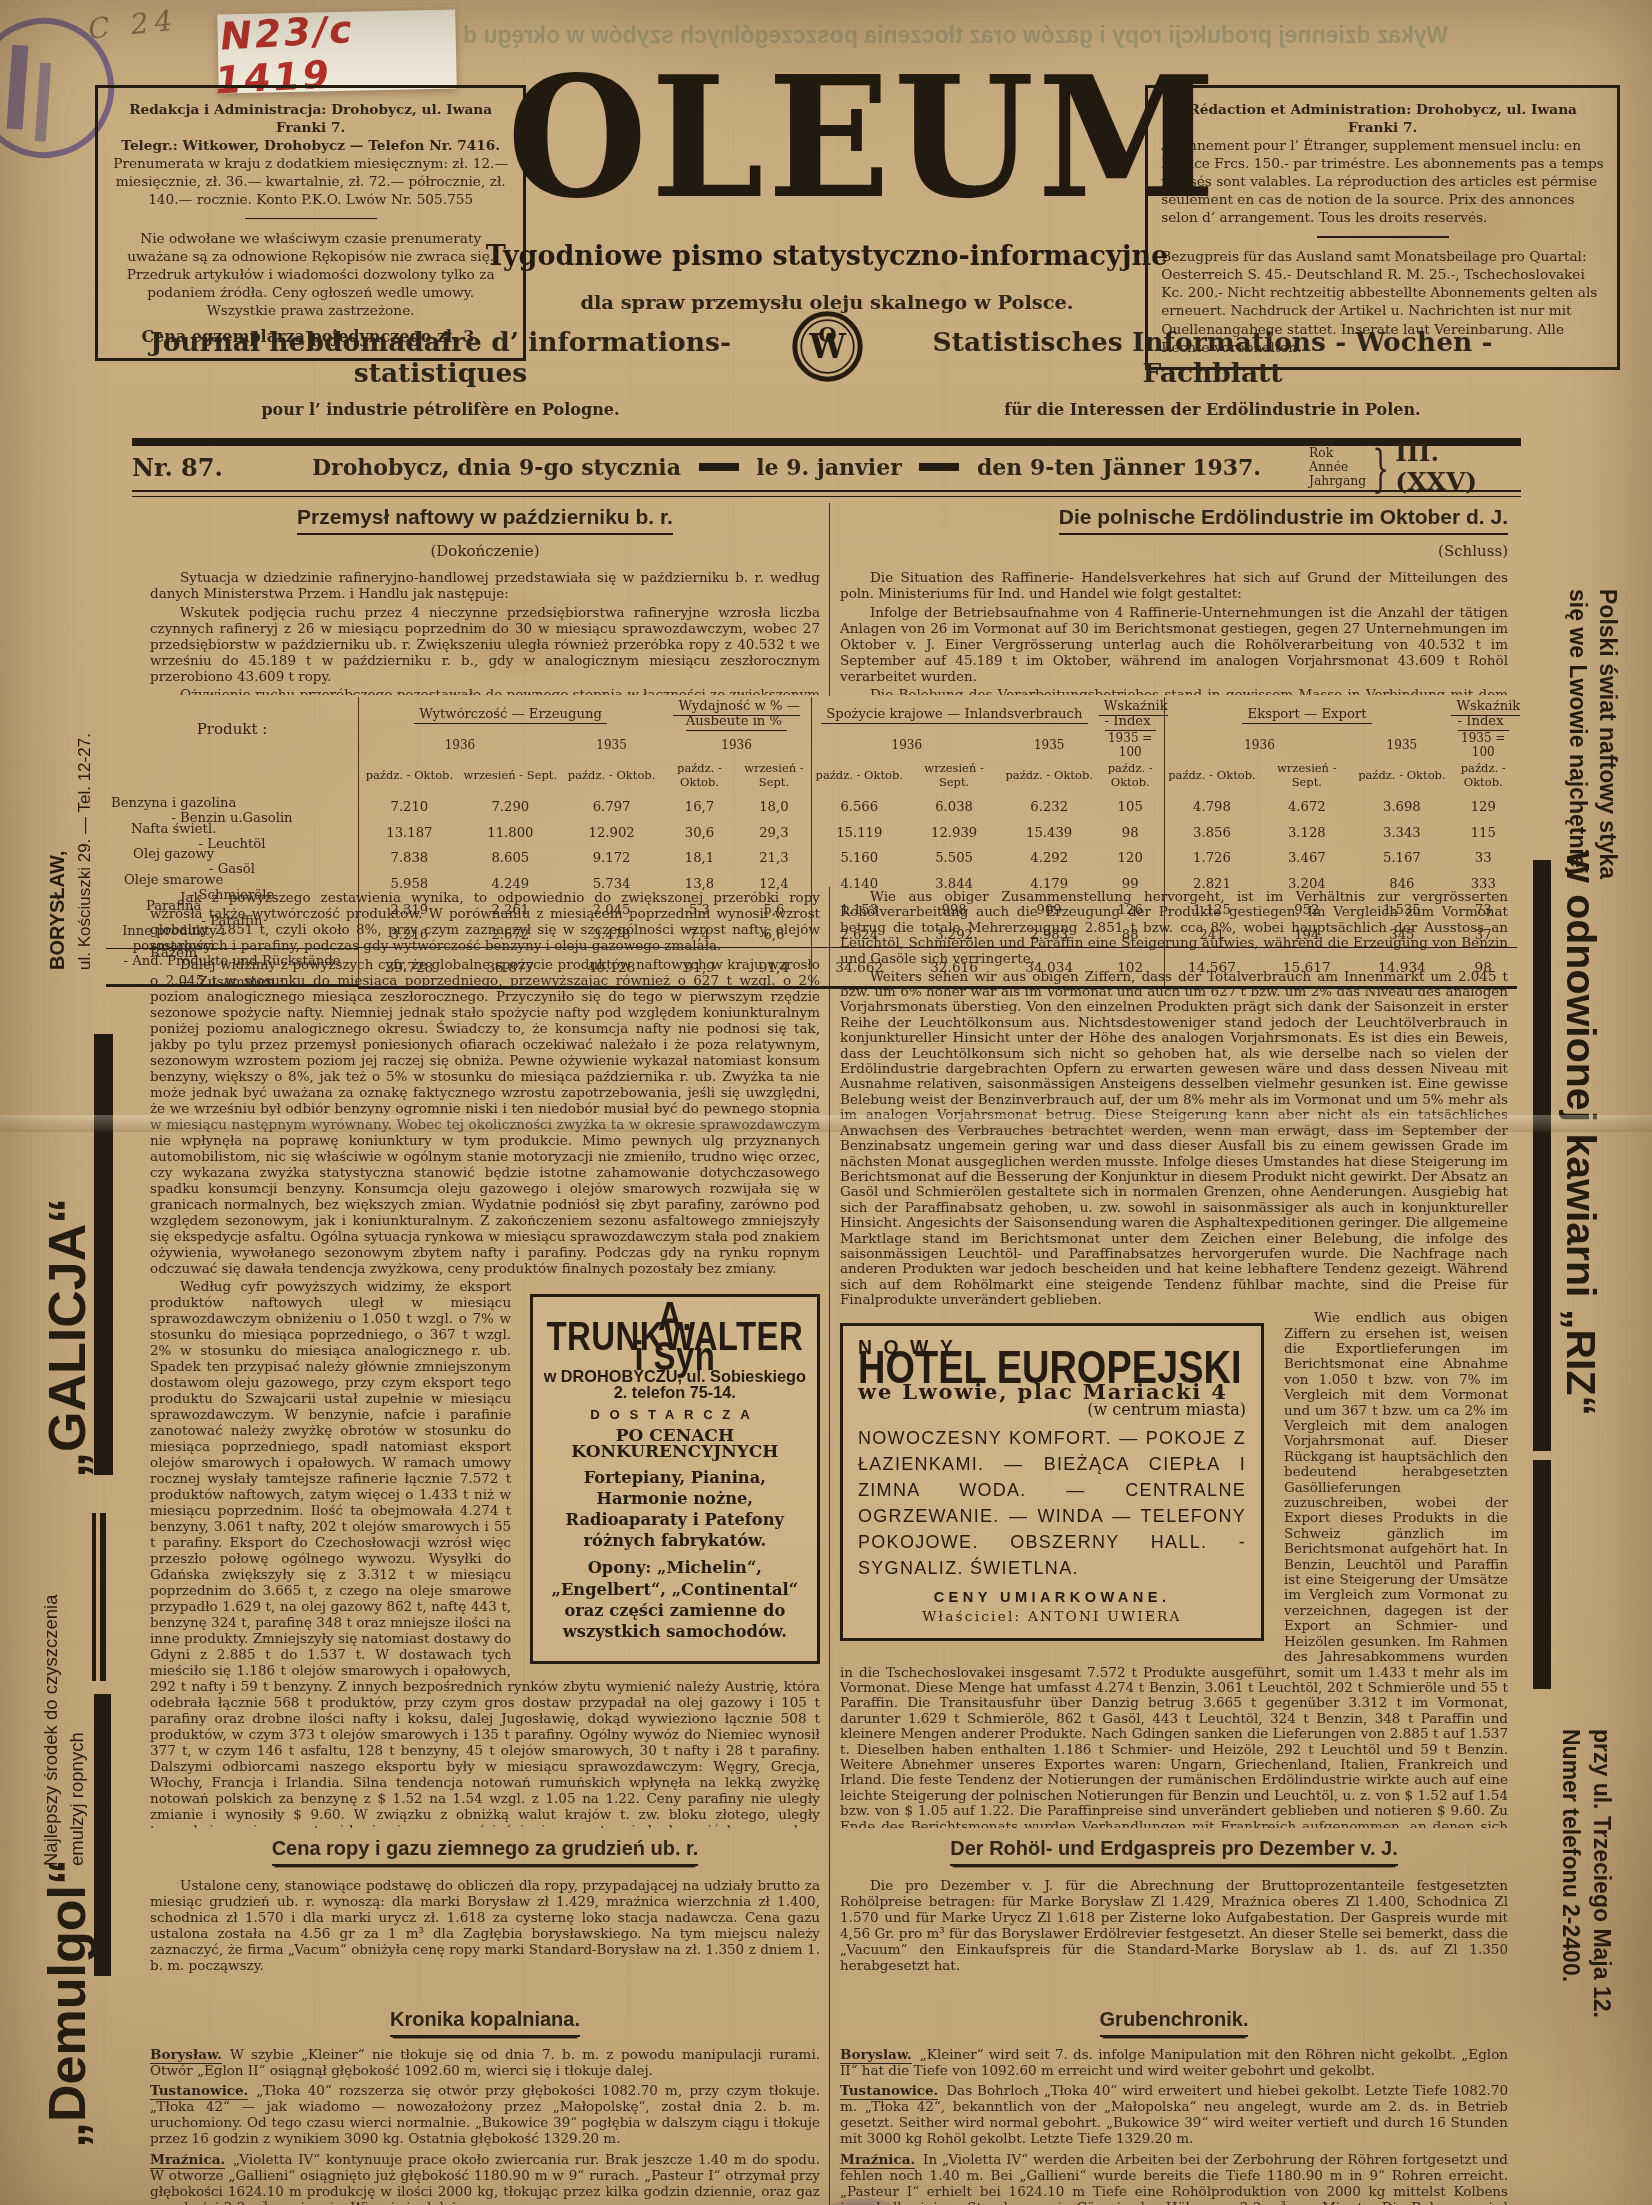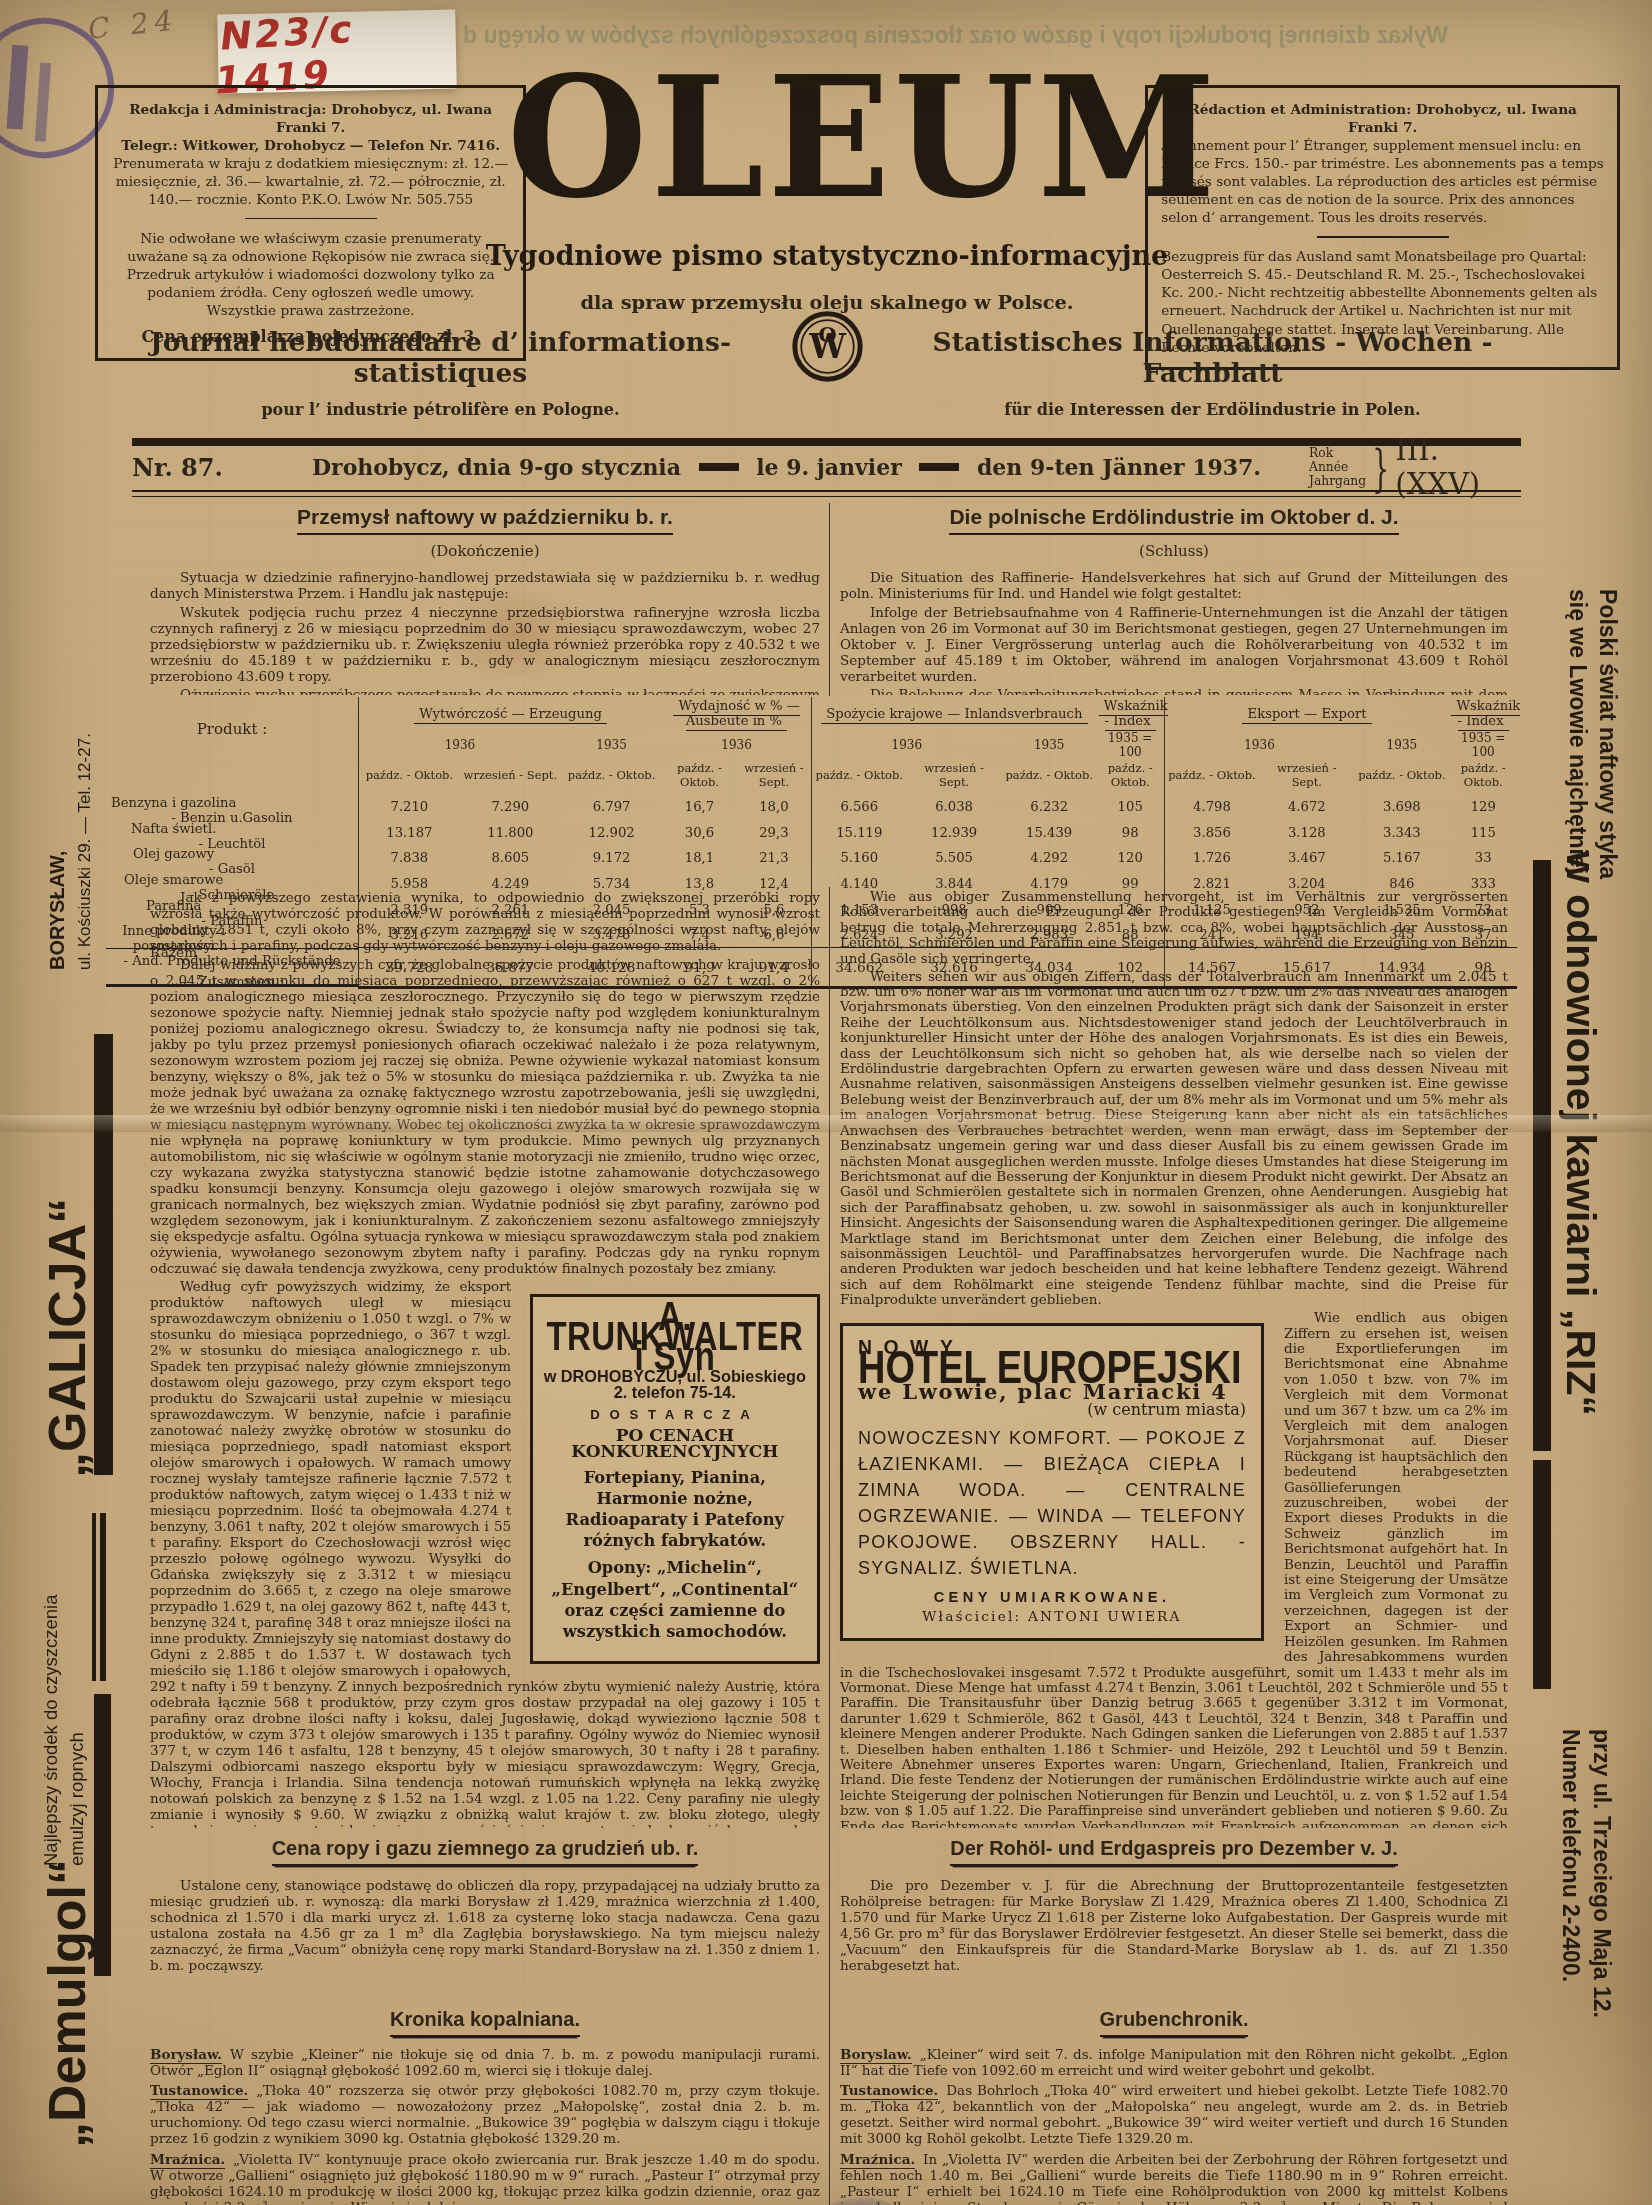--- a/index.html
+++ b/index.html
@@ -61,31 +61,31 @@
   .thickrule{position:absolute;left:132px;top:438px;width:1389px;height:8px;background:#241c12;}
   .dbl{position:absolute;left:132px;top:490px;width:1389px;height:4.4px;border-top:2.2px solid #241c12;border-bottom:1.3px solid #241c12;}
 
   .dateline{position:absolute;left:132px;top:446px;width:1389px;height:42px;display:flex;align-items:center;}
   .dl-nr{font-weight:bold;font-size:24px;width:132px;}
   .dl-c{flex:1;display:flex;align-items:center;justify-content:center;gap:17.6px;font-weight:bold;font-size:22px;}
   .dl-dash{width:40px;height:8px;background:#241c12;}
   .dl-year{display:flex;align-items:center;gap:6.2px;width:212px;justify-content:flex-end;}
   .dl-year .rk{font-size:12.3px;line-height:1.15;text-align:left;}
   .dl-year .brace{font-size:26.5px;transform:scaleY(1.9);font-weight:normal;}
-  .dl-year .vol{font-weight:normal;font-size:29px;}
+  .dl-year .vol{font-weight:bold;font-size:25px;}
 
   
   .divider{position:absolute;left:829px;width:1.3px;background:#3a3022;}
   .d1{top:503px;height:193px;} .d2{top:887px;height:1357px;}
   .headblk{position:absolute;text-align:center;}
   .headblk .h{font-family:"Liberation Sans","DejaVu Sans",sans-serif;font-weight:bold;font-size:21px;
     display:inline-block;border-bottom:2.6px solid #241c12;padding-bottom:4.4px;}
   .headblk .s{font-size:15px;margin-top:6.2px;}
   .hb-l{left:150px;top:505px;width:670px;}
-  .hb-r{left:840px;top:505px;width:668px;}
+  .hb-r{left:840px;top:505px;width:668px;text-align:right;}
   .txt{position:absolute;font-size:13.5px;line-height:16px;text-align:justify;overflow:hidden;}
   .txt p{margin:0 0 2.6px 0;text-indent:30px;}
   .pre-l{left:150px;top:569px;width:670px;height:126px;}
   .pre-r{left:840px;top:569px;width:668px;height:126px;}
   .post-l{left:150px;top:889px;width:670px;height:939px;}
   .post-r{left:840px;top:889px;width:668px;height:939px;line-height:15.4px;}
 
   
   .tblwrap{position:absolute;left:106px;top:697px;width:1411px;height:190px;}
   table.stat{width:100%;border-collapse:collapse;table-layout:fixed;font-size:12.3px;}

